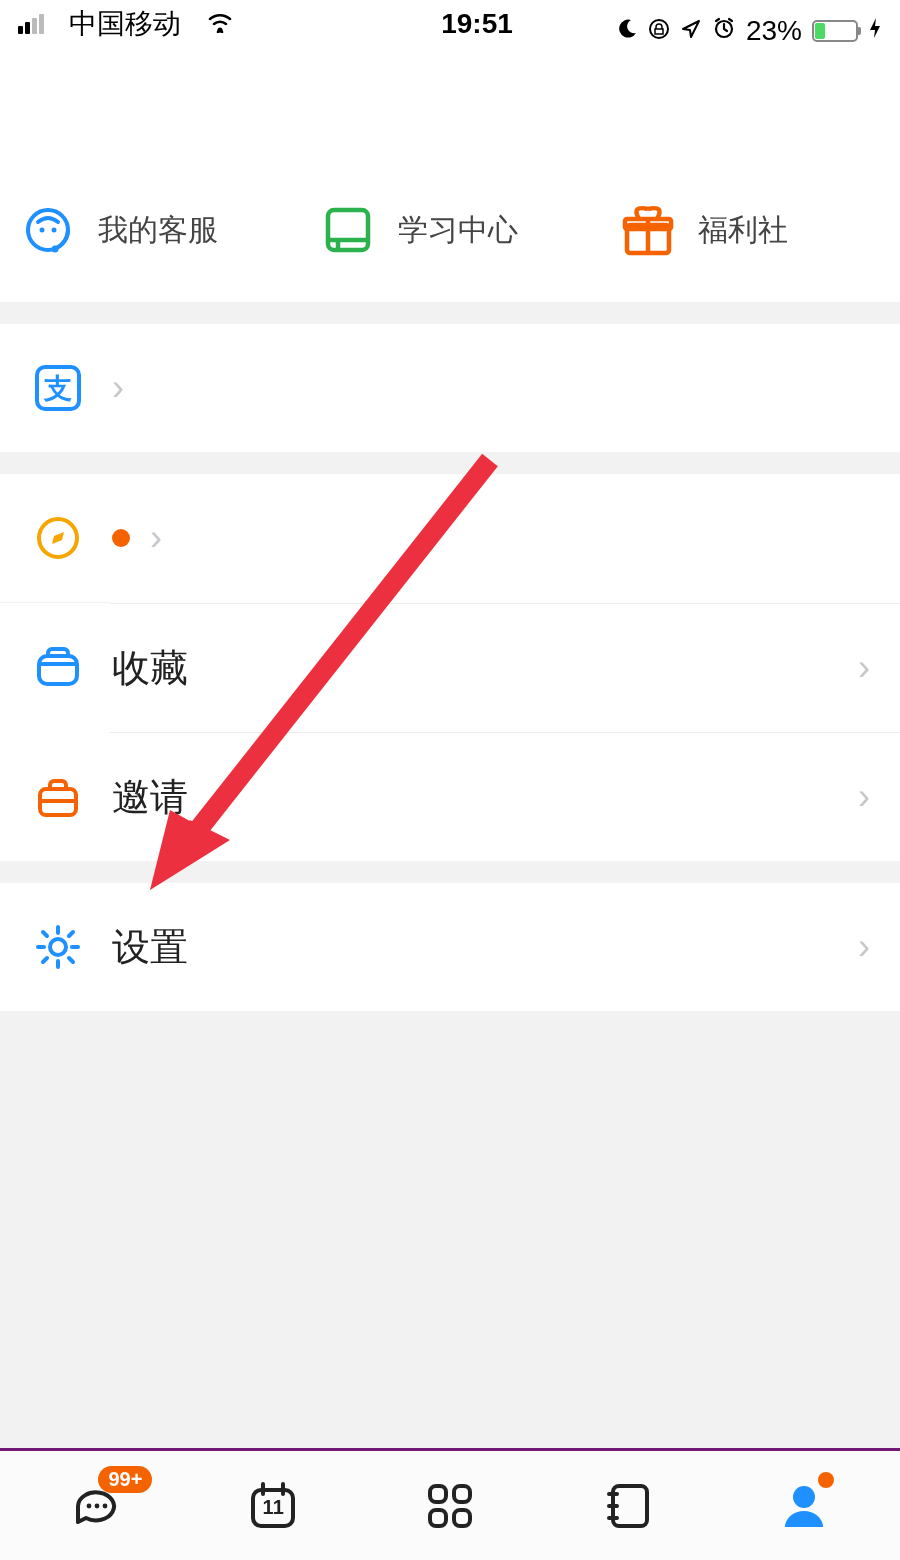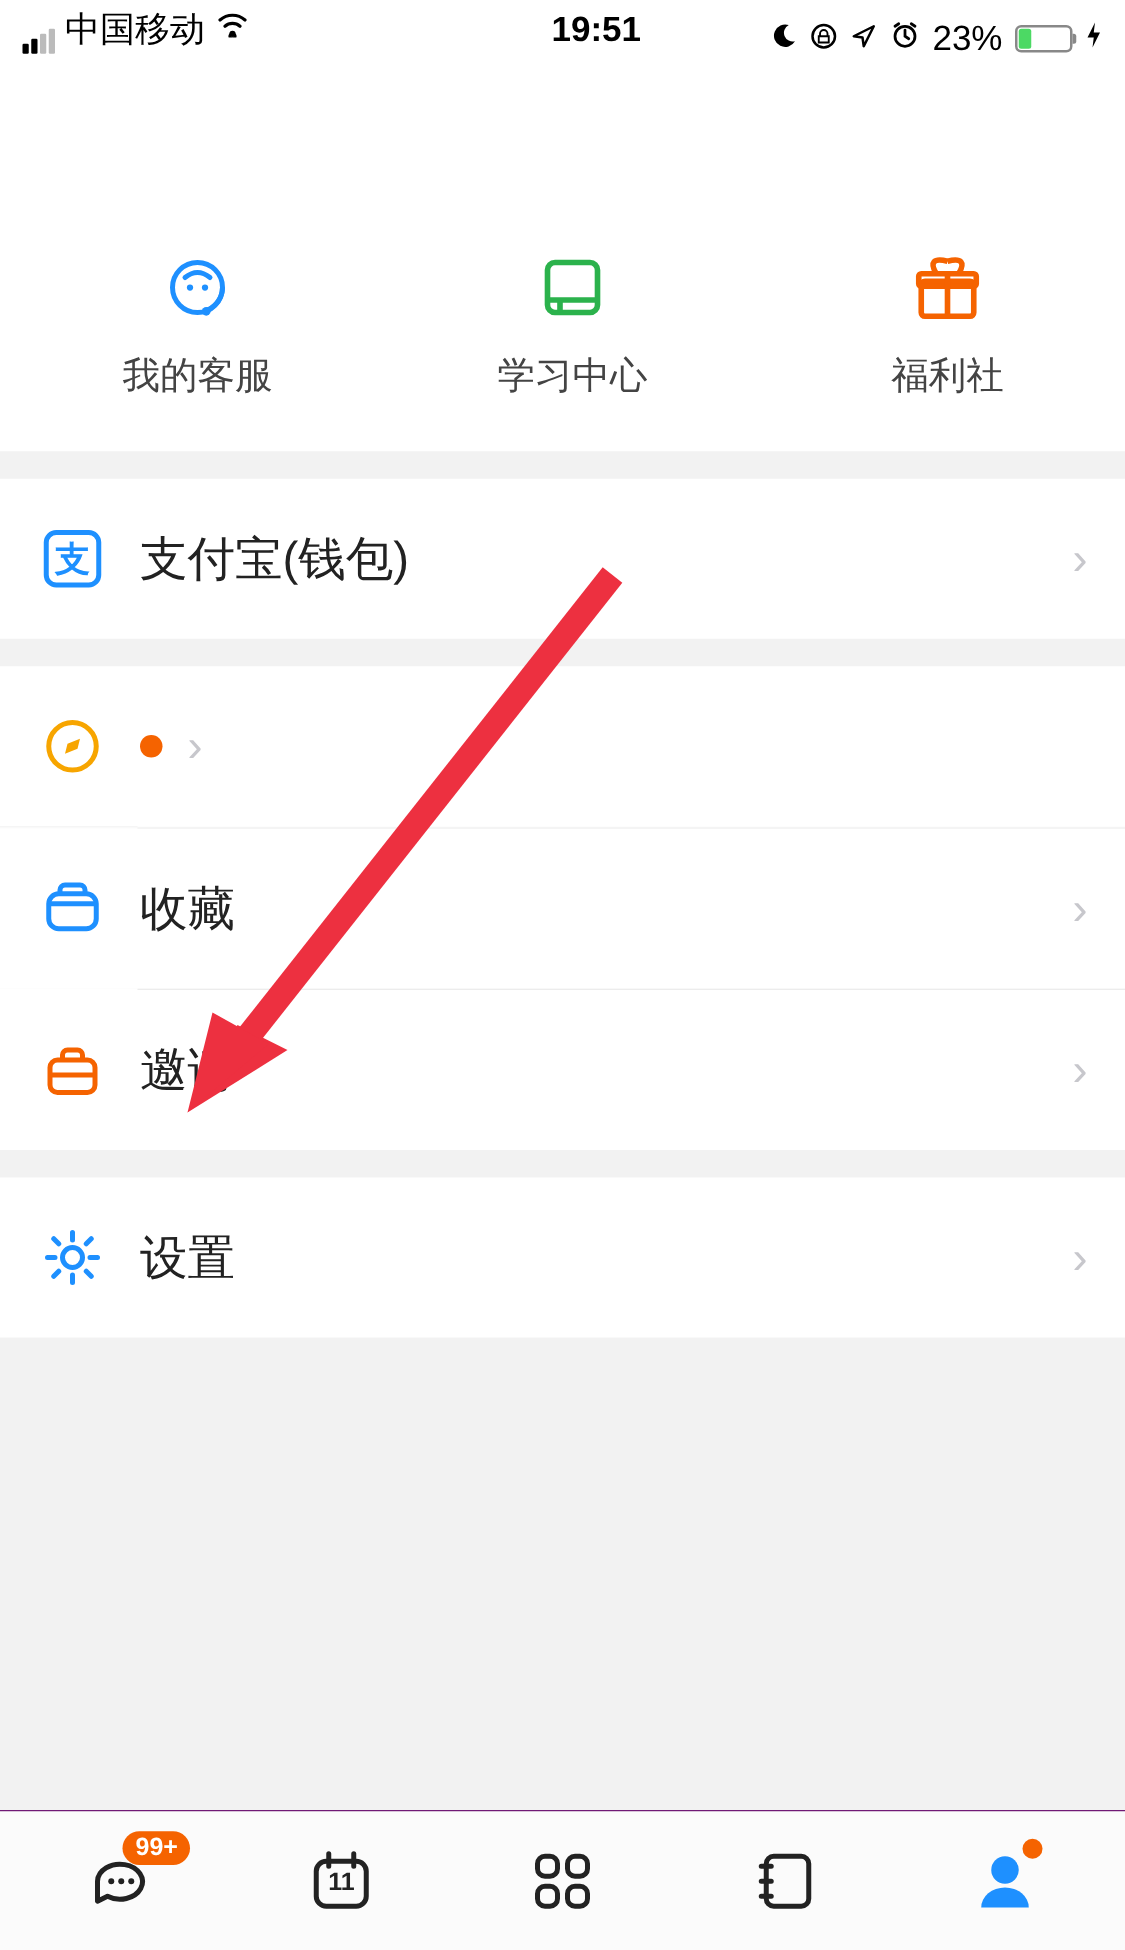--- a/index.html
+++ b/index.html
@@ -1,47 +1,47 @@
 <!DOCTYPE html>
 <html><head>
   <meta charset="utf-8">
   <style>
     * { margin: 0; padding: 0; box-sizing: border-box; }
     body { font-family: -apple-system, "PingFang SC", sans-serif; background: #f2f2f2; width: 900px; height: 1560px; overflow: hidden; position: relative; }
     
     .status-bar { height: 48px; background: #fff; display: flex; align-items: center; padding: 0 18px; font-size: 28px; font-weight: 500; color: #000; }
-    .status-left { display: flex; gap: 8px; }
+    .status-left { display: flex; align-items: center; gap: 25px; }
     .status-center { position: absolute; left: 50%; transform: translateX(-50%); font-weight: 600; margin-left: 27px; }
     .status-right { margin-left: auto; display: flex; align-items: center; gap: 10px; margin-top: 13px; }
     .signal-bars { display: flex; gap: 2px; align-items: flex-end; }
     .bar { width: 5px; background: #000; border-radius: 1px; }
     .bar1 { height: 8px; } .bar2 { height: 12px; } .bar3 { height: 16px; background: #bbb; } .bar4 { height: 20px; background: #bbb; }
     .battery { width: 46px; height: 22px; border: 2px solid #888; border-radius: 5px; position: relative; }
     .battery::after { content: ''; position: absolute; right: -5px; top: 5px; width: 3px; height: 8px; background: #888; border-radius: 0 2px 2px 0; }
     .battery-fill { position: absolute; left: 1px; top: 1px; bottom: 1px; width: 23%; background: #4cd964; border-radius: 2px; }
     
     .header-space { height: 120px; background: #fff; }
     
     .quick-row { background: #fff; display: flex; padding: 30px 0 40px; }
-    .quick-item { flex: 1; display: flex; flex-direction: column; align-items: center; gap: 18px; margin-left: 16px; }
+    .quick-item { flex: 1; display: flex; align-items: center; gap: 18px; margin-left: 16px; }
     .quick-icon { width: 64px; height: 64px; display: flex; align-items: center; justify-content: center; }
     .quick-label { font-size: 30px; color: #444; }
     
     .gap { height: 22px; }
     
     .row { background: #fff; display: flex; align-items: center; padding: 0 30px 0 34px; height: 128px; }
     .row-icon { width: 48px; height: 48px; display: flex; align-items: center; justify-content: center; margin-right: 30px; }
     .row-label { font-size: 38px; color: #222; flex: 1; }
     .chevron { color: #c7c7cc; font-size: 36px; }
     .orange-dot { width: 18px; height: 18px; border-radius: 50%; background: #f56300; margin-right: 20px; }
     .divider { height: 1px; background: #ececec; margin-left: 110px; }
     
     .arrow-overlay { position: absolute; pointer-events: none; z-index: 100; }
     
-    .bottom-nav { position: absolute; bottom: 0; left: 0; right: 0; height: 112px; background: #fbfbfb; border-top: 1px solid #701a75; display: flex; align-items: center; justify-content: space-around; padding: 0 8px; }
+    .bottom-nav { position: absolute; bottom: 0; left: 0; right: 0; height: 112px; background: #fbfbfb; border-top: 3px solid #701a75; display: flex; align-items: center; justify-content: space-around; padding: 0 8px; }
     .nav-item { position: relative; width: 72px; height: 72px; display: flex; align-items: center; justify-content: center; }
     .badge { position: absolute; top: -4px; left: 38px; background: #f56300; color: #fff; font-size: 20px; padding: 2px 10px; border-radius: 20px; font-weight: 600; }
     .nav-dot { position: absolute; top: 2px; right: 6px; width: 16px; height: 16px; border-radius: 50%; background: #f56300; }
   </style>
 </head>
 <body>
 
 <div class="status-bar">
   <div class="status-left">
     <span class="signal-bars">
@@ -123,21 +123,20 @@
 
 <div class="gap"></div>
 
 <div class="row">
   <div class="row-icon">
     <svg width="48" height="48" viewBox="0 0 48 48">
         <rect x="3" y="3" width="42" height="42" rx="8" stroke="#1e90ff" stroke-width="4" fill="none"></rect>
         <text x="24" y="34" font-size="28" font-weight="700" fill="#1e90ff" text-anchor="middle">支</text>
       </svg>
   </div>
-  <div class="row-label">支付宝(钱包)</div>
   <span class="chevron">›</span>
 </div>
 
 <div class="gap"></div>
 
 <div class="row">
   <div class="row-icon">
     <svg width="48" height="48" viewBox="0 0 48 48">
         <circle cx="24" cy="24" r="19" stroke="#f7a500" stroke-width="4" fill="none"></circle>
         <path d="M30 18 L20 22 L18 30 L28 26 Z" fill="#f7a500"></path>

